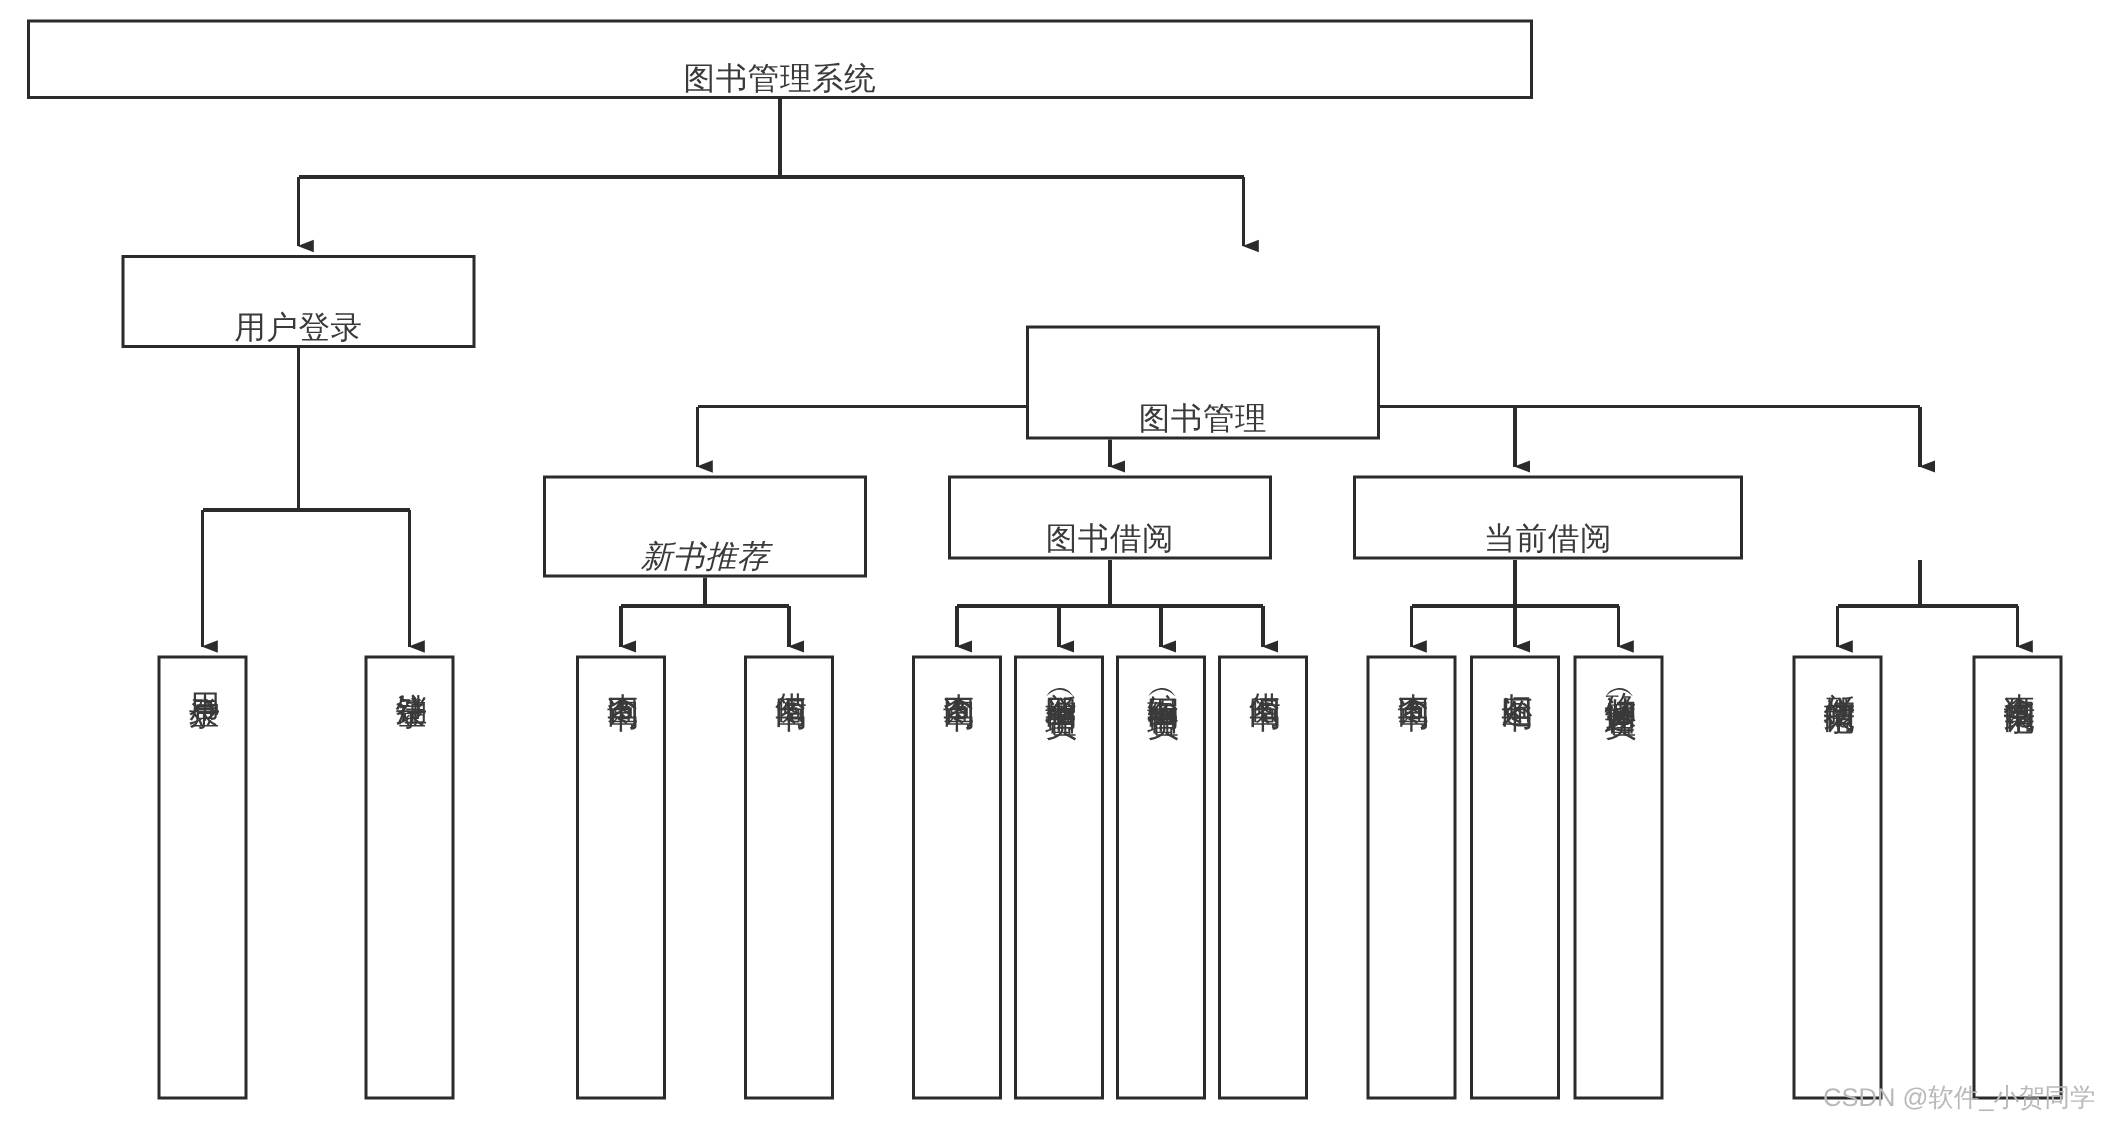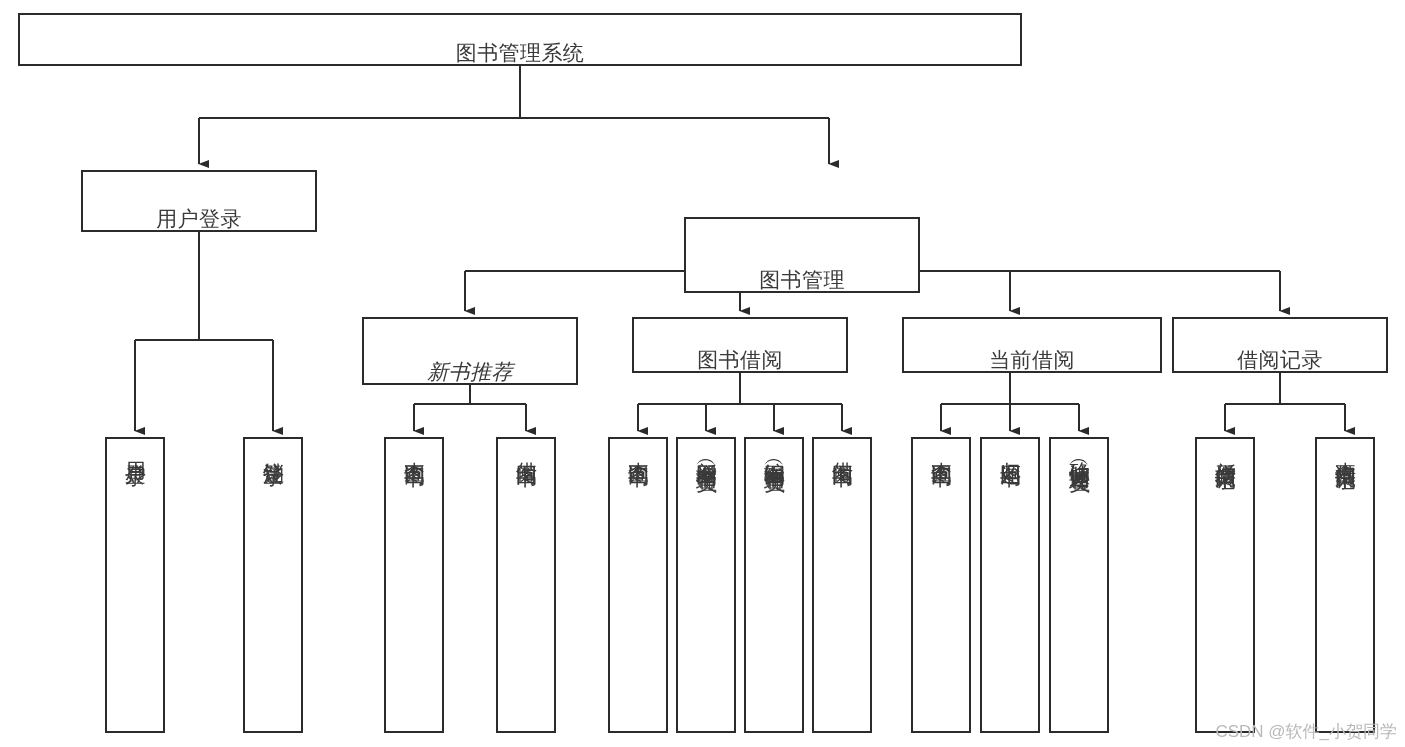--- a/index.html
+++ b/index.html
@@ -138,23 +138,20 @@
 
   <div class="node horiz" style="left:362px; top:317px; width:216px; height:68px;font-style:italic;">
     <span class="node-label">新书推荐</span>
   </div>
   <div class="node horiz" style="left:632px; top:317px; width:216px; height:56px;">
     <span class="node-label">图书借阅</span>
   </div>
   <div class="node horiz" style="left:902px; top:317px; width:260px; height:56px;">
     <span class="node-label">当前借阅</span>
   </div>
-  <div class="node horiz" style="left:1172px; top:317px; width:216px; height:56px;">
-    <span class="node-label">借阅记录</span>
-  </div>
 
   <div class="node vert" style="left:105px; top:437px; width:60px; height:296px;">
     <span class="node-label">用户登录</span>
   </div>
   <div class="node vert" style="left:243px; top:437px; width:60px; height:296px;">
     <span class="node-label">注销登录</span>
   </div>
 
   <div class="node vert" style="left:384px; top:437px; width:60px; height:296px;">
     <span class="node-label">查询图书</span>

